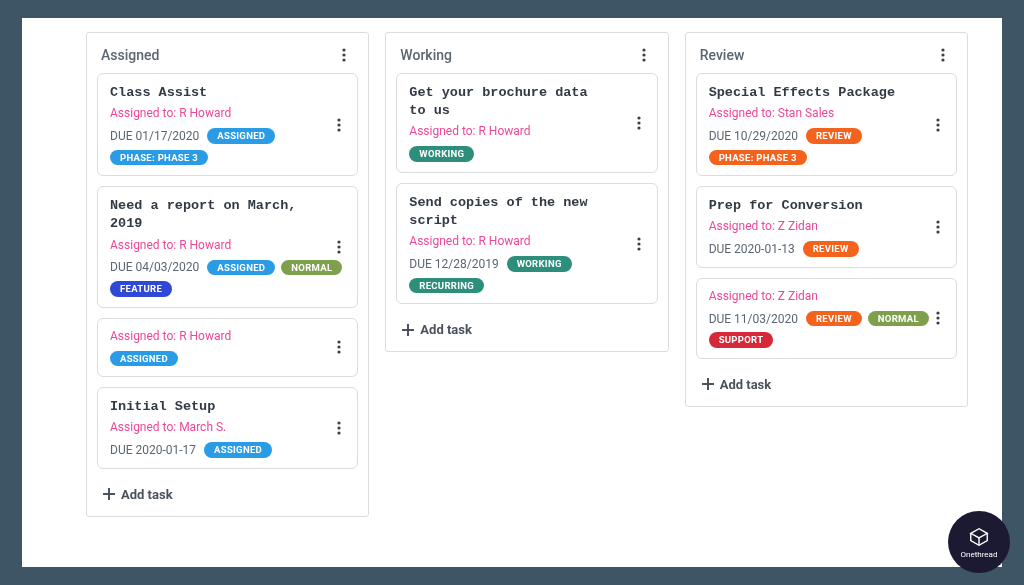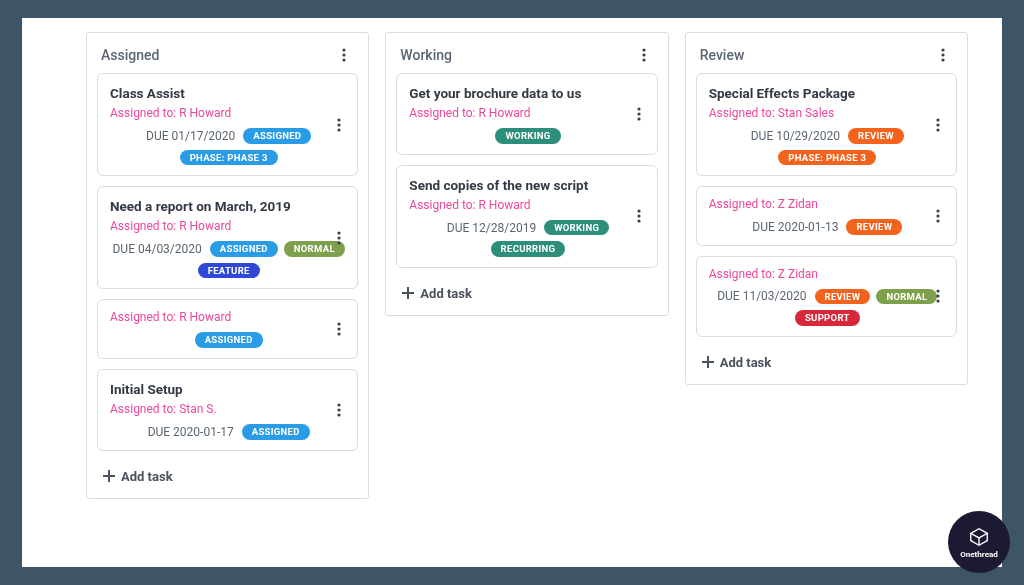--- a/index.html
+++ b/index.html
@@ -55,33 +55,33 @@
     position: relative;
     background: #fff;
   }
   .card-title {
     font-size: 13.5px;
     font-weight: 700;
     color: #323a45;
     margin-bottom: 4px;
     max-width: 85%;
     line-height: 1.35;
+    font-family: Liberation Mono, monospace;
   }
   .assigned {
     font-size: 12px;
     color: #ec4899;
     margin-bottom: 8px;
   }
   .meta-row {
     display: flex;
     flex-wrap: wrap;
     align-items: center;
     gap: 6px;
     margin-top: 4px;
-    justify-content: center;
   }
   .due {
     font-size: 12px;
     color: #5b6673;
     margin-right: 2px;
   }
   .pill {
     font-size: 9.5px;
     font-weight: 700;
     letter-spacing: 0.3px;
@@ -120,21 +120,20 @@
     bottom: 12px;
     width: 62px;
     height: 62px;
     border-radius: 50%;
     background: #1c1a33;
     display: flex;
     flex-direction: column;
     align-items: center;
     justify-content: center;
     color: #fff;
-    font-weight: bold;
   }
   .brand svg { width: 22px; height: 22px; }
   .brand-text { font-size: 8px; margin-top: 2px; color:#fff; }
 </style>
 </head>
 <body>
 
 <div class="board-wrap">
     <div class="column">
       <div class="col-header">
@@ -188,21 +187,21 @@
         <div class="more-btn">
           <svg viewBox="0 0 4 14">
             <circle cx="2" cy="2" r="1.6" fill="#3a3f47"></circle>
             <circle cx="2" cy="7" r="1.6" fill="#3a3f47"></circle>
             <circle cx="2" cy="12" r="1.6" fill="#3a3f47"></circle>
           </svg>
         </div>
       </div>
       <div class="card">
         <div class="card-title">Initial Setup</div>
-        <div class="assigned">Assigned to: Stan S.</div>
+        <div class="assigned">Assigned to: March S.</div>
         <div class="meta-row">
           <span class="due">DUE 2020-01-17</span>
           <span class="pill blue">ASSIGNED</span>
         </div>
         <div class="more-btn">
           <svg viewBox="0 0 4 14">
             <circle cx="2" cy="2" r="1.6" fill="#3a3f47"></circle>
             <circle cx="2" cy="7" r="1.6" fill="#3a3f47"></circle>
             <circle cx="2" cy="12" r="1.6" fill="#3a3f47"></circle>
           </svg>
@@ -286,20 +285,21 @@
         </div>
         <div class="more-btn">
           <svg viewBox="0 0 4 14">
             <circle cx="2" cy="2" r="1.6" fill="#3a3f47"></circle>
             <circle cx="2" cy="7" r="1.6" fill="#3a3f47"></circle>
             <circle cx="2" cy="12" r="1.6" fill="#3a3f47"></circle>
           </svg>
         </div>
       </div>
       <div class="card">
+        <div class="card-title">Prep for Conversion</div>
         <div class="assigned">Assigned to: Z Zidan</div>
         <div class="meta-row">
           <span class="due">DUE 2020-01-13</span>
           <span class="pill orange">REVIEW</span>
         </div>
         <div class="more-btn">
           <svg viewBox="0 0 4 14">
             <circle cx="2" cy="2" r="1.6" fill="#3a3f47"></circle>
             <circle cx="2" cy="7" r="1.6" fill="#3a3f47"></circle>
             <circle cx="2" cy="12" r="1.6" fill="#3a3f47"></circle>

